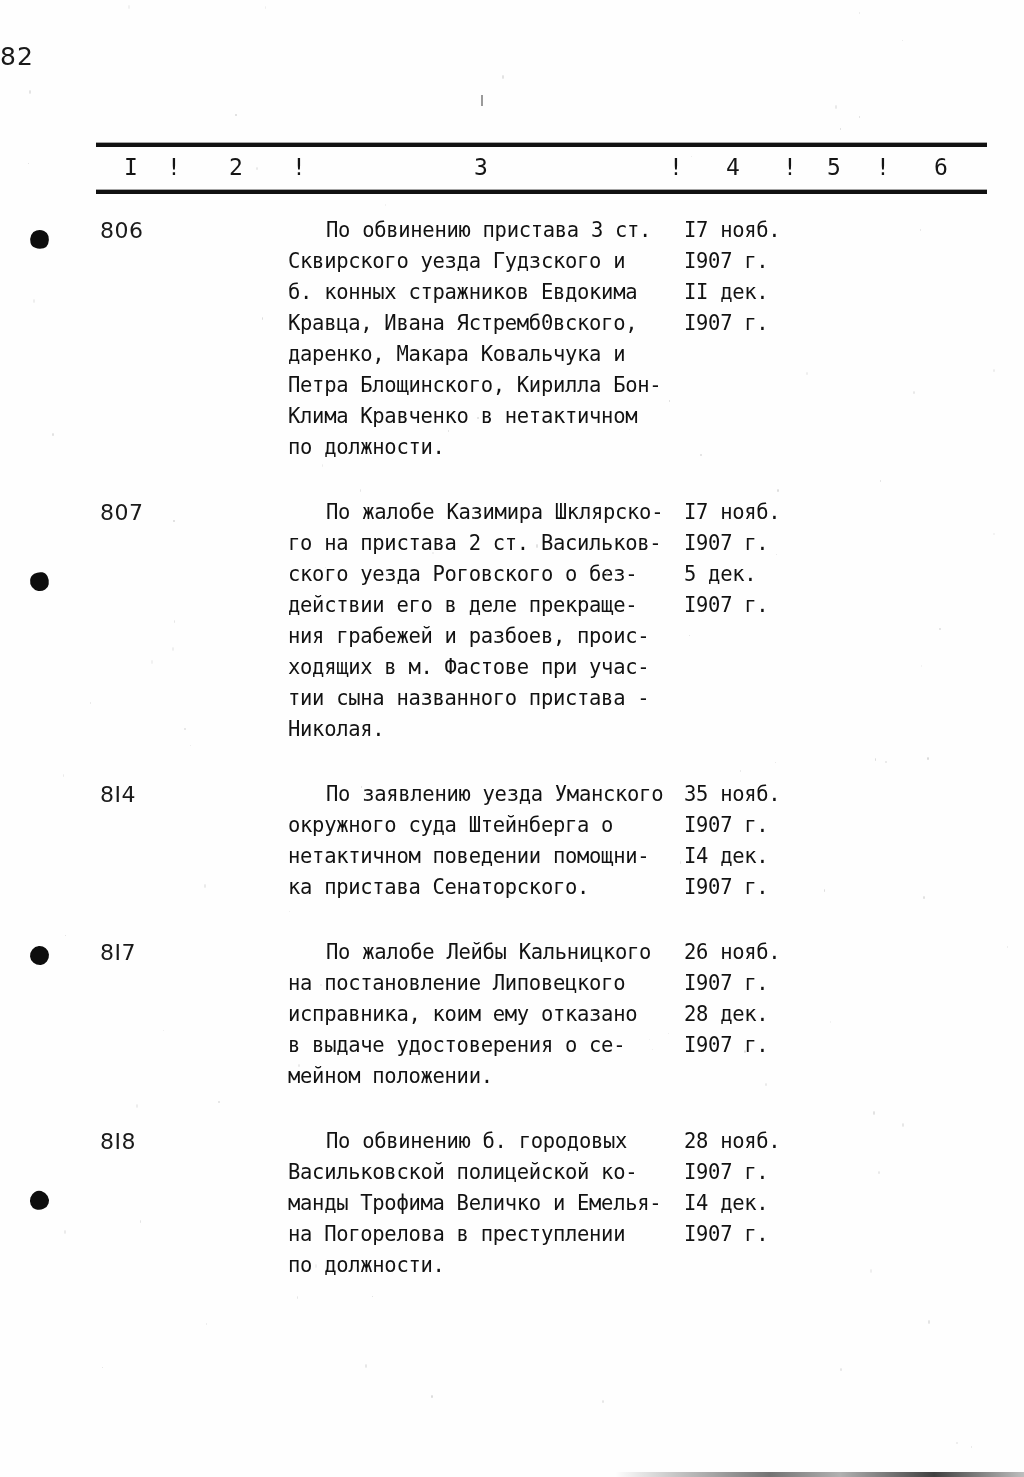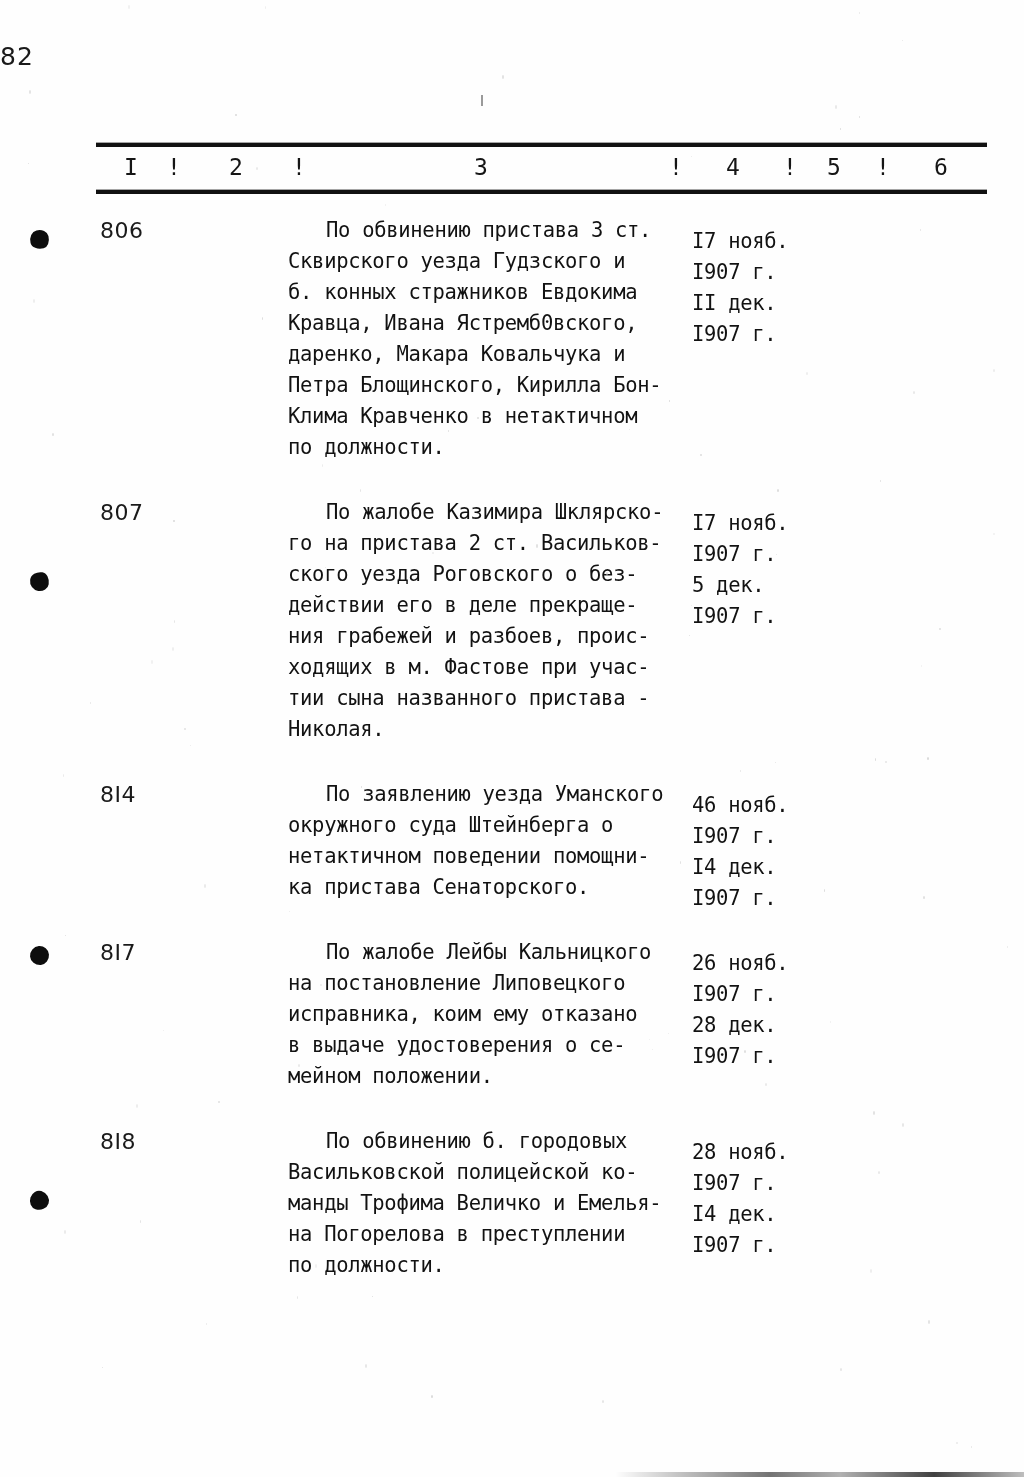--- a/index.html
+++ b/index.html
@@ -125,27 +125,26 @@
     font-family: "DejaVu Sans Mono", monospace;
     font-size: 20.5px;
     letter-spacing: -0.3px;
     color: #121212;
     white-space: pre;
   }
   .line .txt.indent { left: 22px; margin-left: 16px; }
   .line .date {
     position: absolute;
     left: 396px;
-    top: 11px;
+    top: 0;
     font-family: "DejaVu Sans Mono", monospace;
     font-size: 20.5px;
     letter-spacing: -0.3px;
     color: #121212;
     white-space: pre;
-    margin-left: 8px;
   }
 
   
   .margin-mark {
     position: absolute;
     width: 19px;
     height: 19px;
     background: #0d0d0d;
   }
   .mark-a { border-radius: 46% 54% 40% 60% / 56% 44% 56% 44%; transform: rotate(-14deg); }
@@ -218,21 +217,21 @@
           <div class="line"><span class="txt">ния грабежей и разбоев, проис-</span></div>
           <div class="line"><span class="txt">ходящих в м. Фастове при учас-</span></div>
           <div class="line"><span class="txt">тии сына названного пристава -</span></div>
           <div class="line"><span class="txt">Николая.</span></div>
         </div>
         <div class="margin-mark mark-b" style="left: 30px; top: 72px;"></div>
       </div>
       <div class="entry" style="position: absolute; top: 564px; height: 124px;">
         <div class="entry-number">8I4</div>
         <div class="entry-body">
-          <div class="line"><span class="txt indent">По заявлению уезда Уманского</span><span class="date">46 нояб.</span></div>
+          <div class="line"><span class="txt indent">По заявлению уезда Уманского</span><span class="date">35 нояб.</span></div>
           <div class="line"><span class="txt">окружного суда Штейнберга о</span><span class="date">I907 г.</span></div>
           <div class="line"><span class="txt">нетактичном поведении помощни-</span><span class="date">I4 дек.</span></div>
           <div class="line"><span class="txt">ка пристава Сенаторского.</span><span class="date">I907 г.</span></div>
         </div>
       </div>
       <div class="entry" style="position: absolute; top: 722px; height: 155px;">
         <div class="entry-number">8I7</div>
         <div class="entry-body">
           <div class="line"><span class="txt indent">По жалобе Лейбы Кальницкого</span><span class="date">26 нояб.</span></div>
           <div class="line"><span class="txt">на постановление Липовецкого</span><span class="date">I907 г.</span></div>

